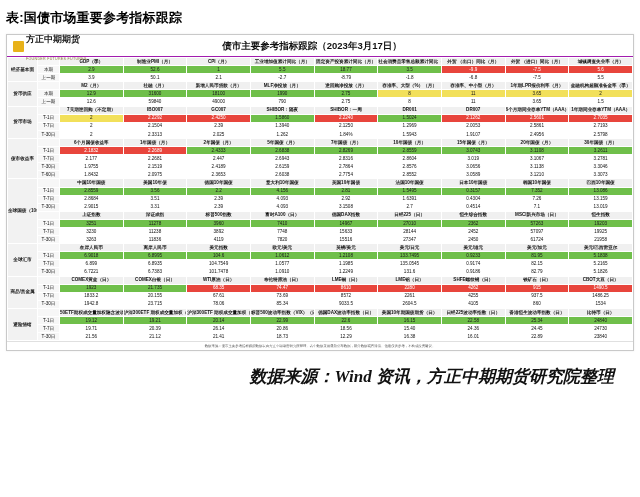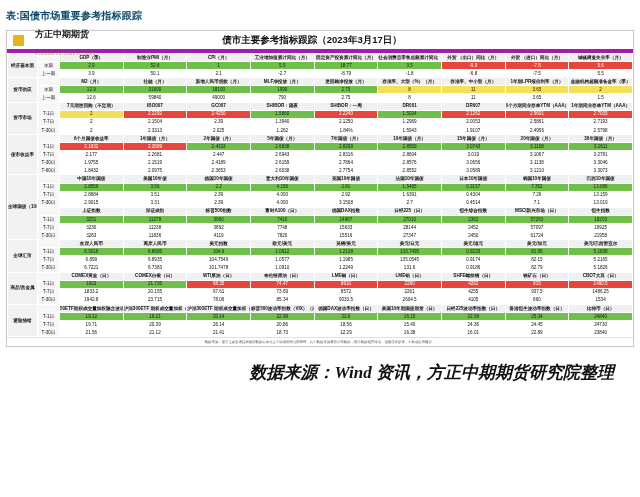--- a/index.html
+++ b/index.html
@@ -3,30 +3,30 @@
 <meta charset="utf-8">
 <style>
   html,body{margin:0;padding:0;}
   body{
     width:640px;height:497px;background:#ffffff;
     font-family:"Liberation Sans","DejaVu Sans",sans-serif;
     color:#111;overflow:hidden;
   }
   .page{position:relative;width:640px;height:497px;}
   .caption{
-    font-size:10px;font-weight:bold;color:#0c4a6e;
+    font-size:13px;font-weight:bold;color:#000000;
     padding:9px 0 7px 6px;letter-spacing:.2px;
   }
   .card{
     margin:0 6px;border:1px solid #c9c9c9;background:#fff;
     box-shadow:0 0 2px rgba(0,0,0,.08);
   }
   .brandbar{
-    display:flex;align-items:center;gap:11px;
-    padding:3px 6px 2px 6px;border-bottom:4px solid #a21caf;
+    display:flex;align-items:center;gap:2px;
+    padding:3px 6px 2px 6px;border-bottom:1px solid #a21caf;
     position:relative;height:22px;box-sizing:border-box;
   }
   .logo-sq{
     width:11px;height:11px;background:#e8b21a;border-radius:1px;
     display:inline-block;
   }
   .brand-cn{font-size:9px;font-weight:bold;color:#1b1b1b;line-height:1;}
   .brand-en{font-size:3.6px;color:#8a7a3a;letter-spacing:.3px;line-height:1;}
   .brandtitle{
     position:absolute;left:0;right:16px;text-align:center;

